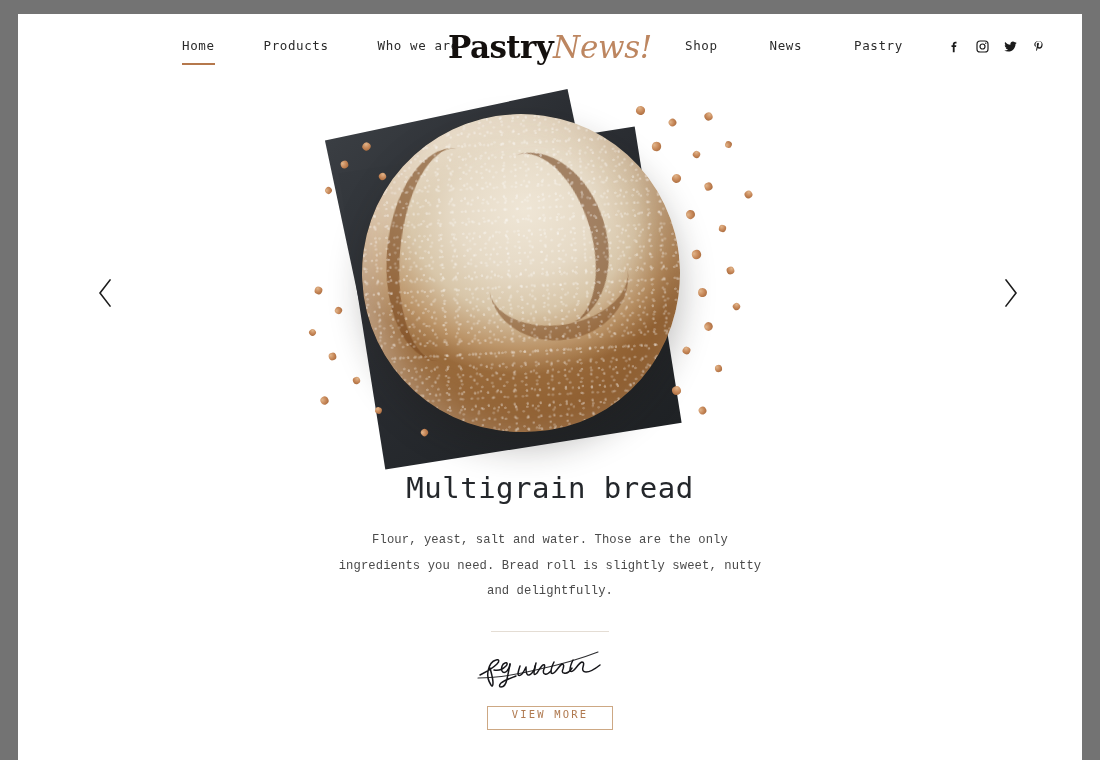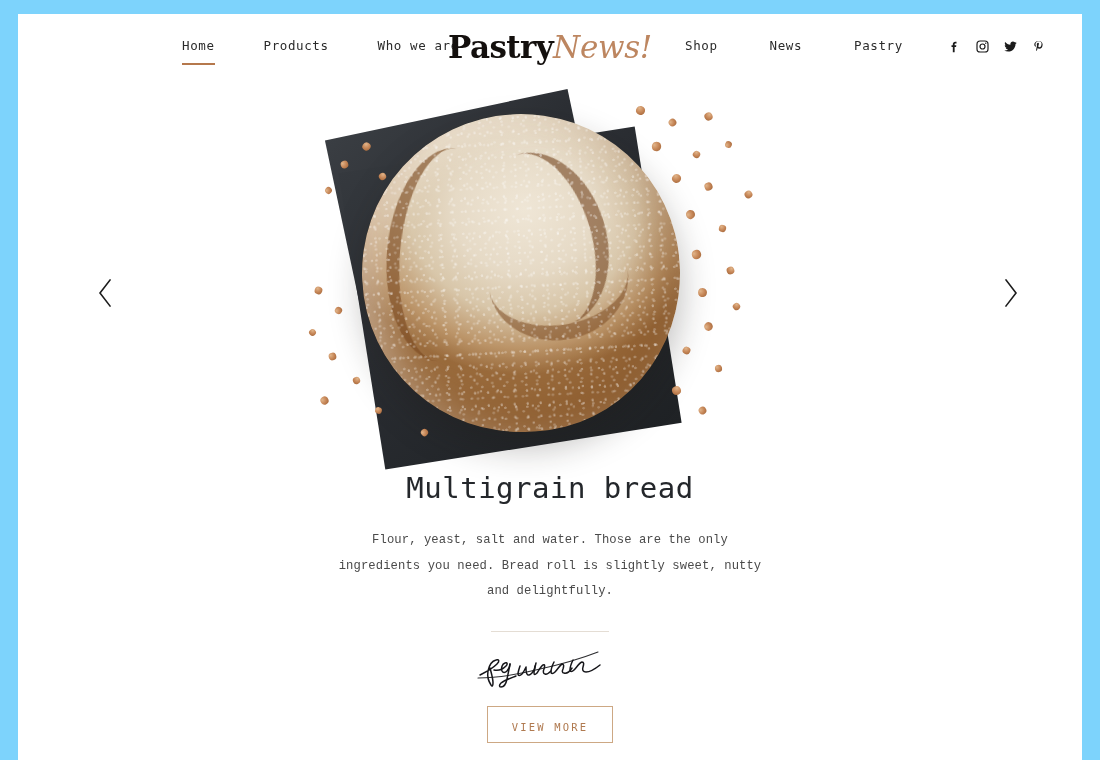--- a/index.html
+++ b/index.html
@@ -11,21 +11,21 @@
     background: #000000;
     font-family: "DejaVu Sans Mono", monospace;
   }
 
   
   .frame {
     position: absolute;
     left: 0; top: 0;
     width: 1100px;
     height: 760px;
-    background: #7dd3fc;
+    background: #737373;
   }
 
   .page {
     position: absolute;
     left: 18px;
     top: 14px;
     width: 1064px;
     height: 746px;
     background: #ffffff;
     overflow: hidden;
@@ -276,21 +276,21 @@
   .signature {
     margin: 16px auto 0;
     width: 160px;
     height: 44px;
   }
   .signature svg { display: block; width: 100%; height: 100%; }
 
   .btn {
     display: inline-block;
     margin-top: 14px;
-    padding: 15px 24px 10px;
+    padding: 2px 24px 10px;
     border: 1px solid #cda884;
     background: transparent;
     font-family: "DejaVu Sans Mono", monospace;
     font-size: 10.5px;
     letter-spacing: 2.2px;
     color: #b07a50;
     text-decoration: none;
     cursor: pointer;
     line-height: 1;
   }

